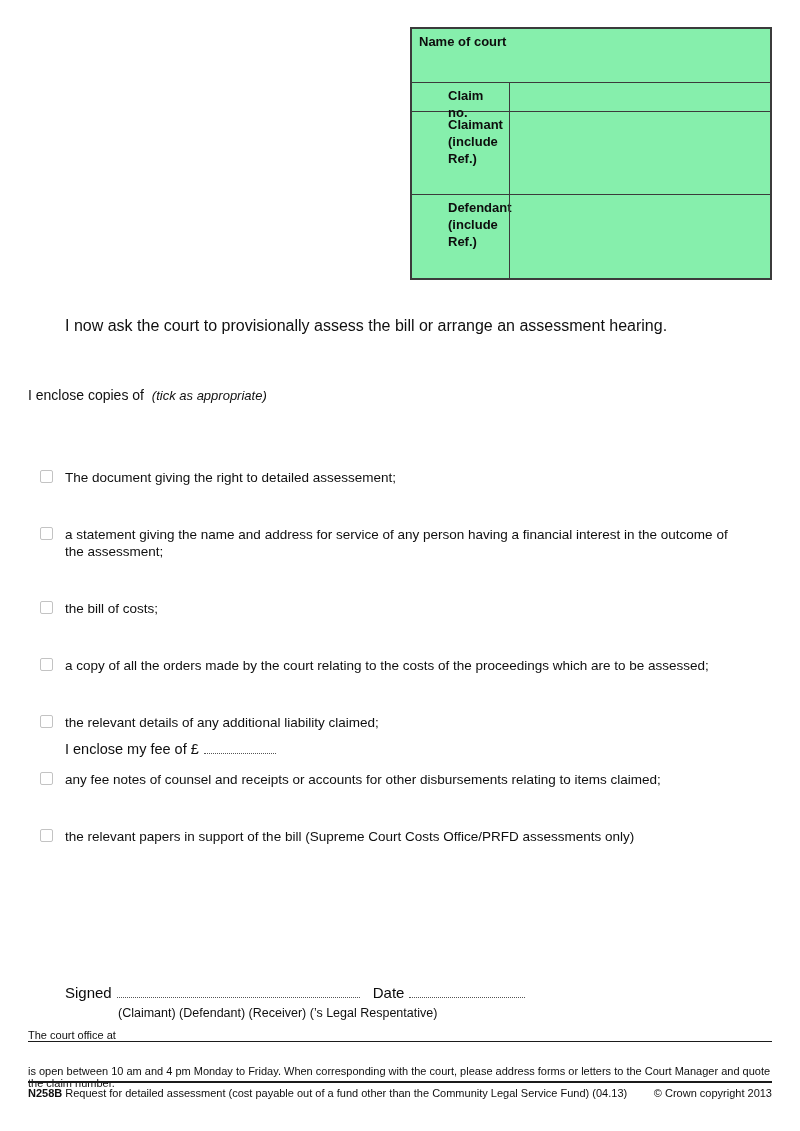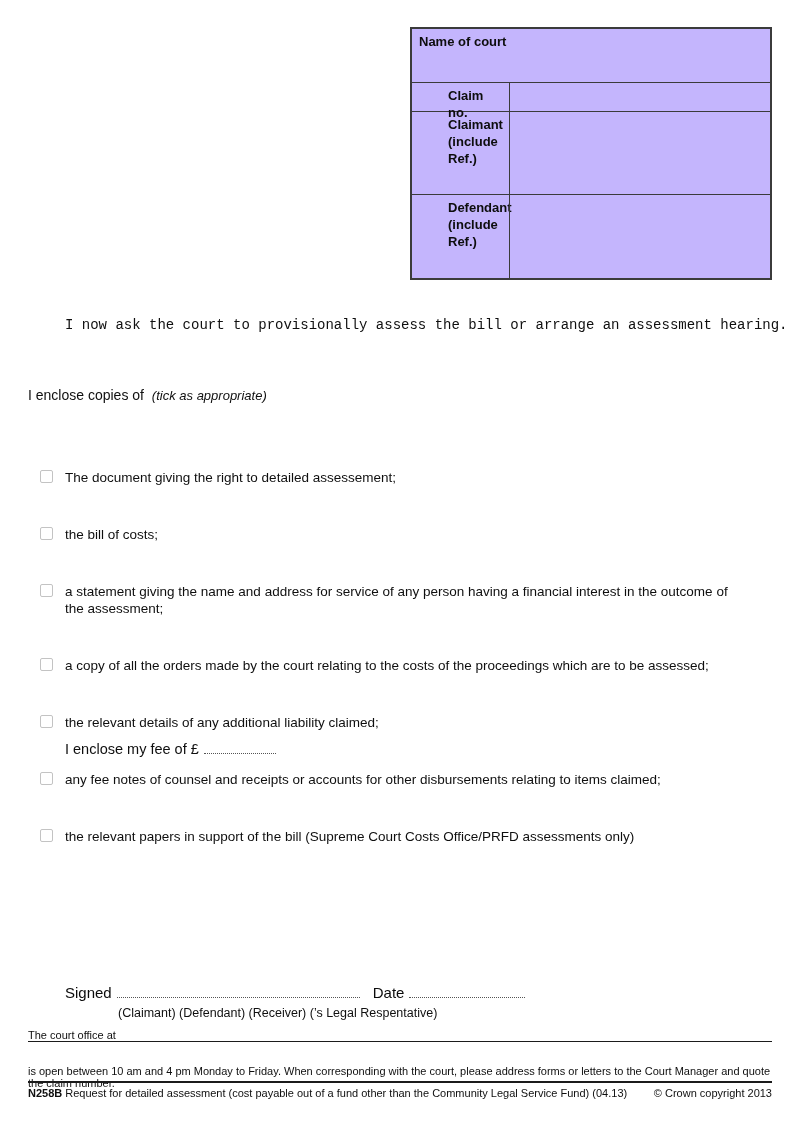--- a/index.html
+++ b/index.html
@@ -17,38 +17,38 @@
   .pre { white-space: pre-line; }
 
   
   .title-block { position: absolute; left: 28px; top: 22px; width: 368px; }
   .form-title { font-size: 20px; font-weight: bold; line-height: 1.32; color: #0b0b0b; }
   .form-subtitle { font-size: 20px; font-weight: normal; line-height: 1.32; color: #111; }
 
   
   .court-box {
     position: absolute; left: 410px; top: 27px; width: 362px;
-    border: 2px solid #3b3b3b; background: #c4b5fd;
+    border: 2px solid #3b3b3b; background: #86efac;
   }
   .cb-row { display: flex; }
   .cb-row + .cb-row { border-top: 1.5px solid #3b3b3b; }
   .cb-label {
     font-size: 13px; font-weight: bold; padding: 5px 6px 4px 7px;
     line-height: 1.3; color: #0d0d0d;
   }
   .cb-left { width: 97px; flex: 0 0 97px; padding-left: 36px; }
   .cb-input { flex: 1; border-left: 1.5px solid #3b3b3b; }
   .row-court { height: 53px; }
   .row-claim { height: 29px; }
   .row-claimant { height: 83px; }
   .row-defendant { height: 84px; }
   .row-court .cb-label { width: 100%; }
 
   
-  .statement { position: absolute; left: 65px; top: 317px; font-size: 14px; color: #0f0f0f; font-family: Liberation Mono, monospace; }
+  .statement { position: absolute; left: 65px; top: 317px; font-size: 16px; color: #0f0f0f; }
   .enclose-line { position: absolute; left: 28px; top: 387px; font-size: 14px; color: #0f0f0f; }
   .enclose-hint { font-style: italic; font-size: 13px; margin-left: 4px; }
 
   
   .checklist { position: absolute; left: 40px; top: 429px; width: 706px; }
   .check-item { display: flex; align-items: flex-start; margin-bottom: 16px; margin-top: 40px; }
   .checkbox {
     width: 13px; height: 13px; flex: 0 0 13px;
     border: 1.5px solid #c3c3c3; border-radius: 2px; background: #fff;
     margin-top: 1px;
@@ -114,25 +114,25 @@
     <span class="enclose-hint">(tick as appropriate)</span>
   </div>
 
   <div class="checklist">
     <div class="check-item">
       <span class="checkbox"></span>
       <span class="check-text">The document giving the right to detailed assessement;</span>
     </div>
     <div class="check-item">
       <span class="checkbox"></span>
-      <span class="check-text">the bill of costs;</span>
+      <span class="check-text">a statement giving the name and address for service of any person having a financial interest in the outcome of the assessment;</span>
     </div>
     <div class="check-item">
       <span class="checkbox"></span>
-      <span class="check-text">a statement giving the name and address for service of any person having a financial interest in the outcome of the assessment;</span>
+      <span class="check-text">the bill of costs;</span>
     </div>
     <div class="check-item">
       <span class="checkbox"></span>
       <span class="check-text">a copy of all the orders made by the court relating to the costs of the proceedings which are to be assessed;</span>
     </div>
     <div class="check-item">
       <span class="checkbox"></span>
       <span class="check-text">the relevant details of any additional liability claimed;</span>
     </div>
     <div class="check-item">

